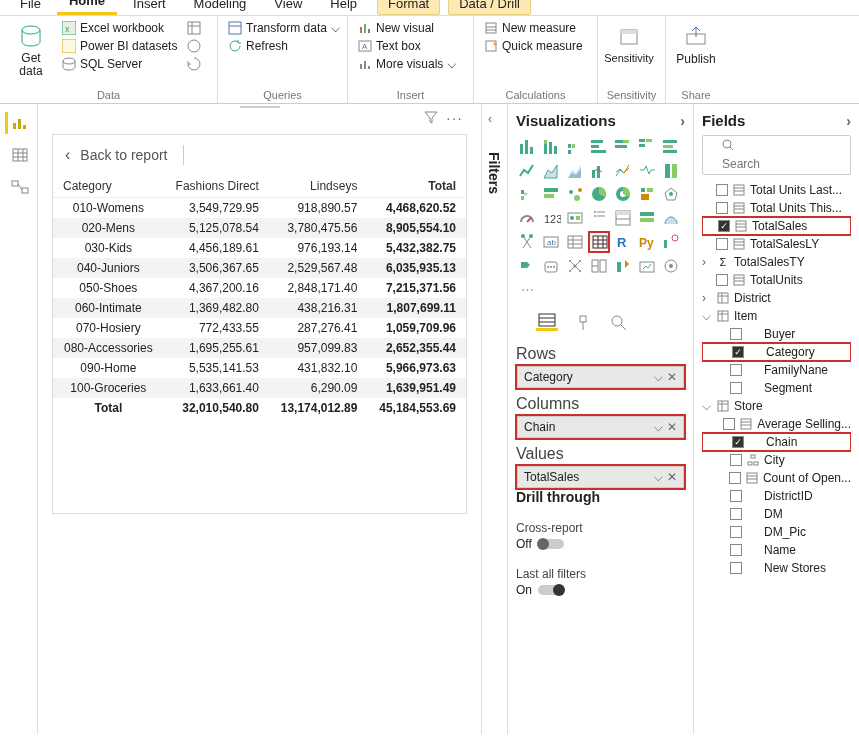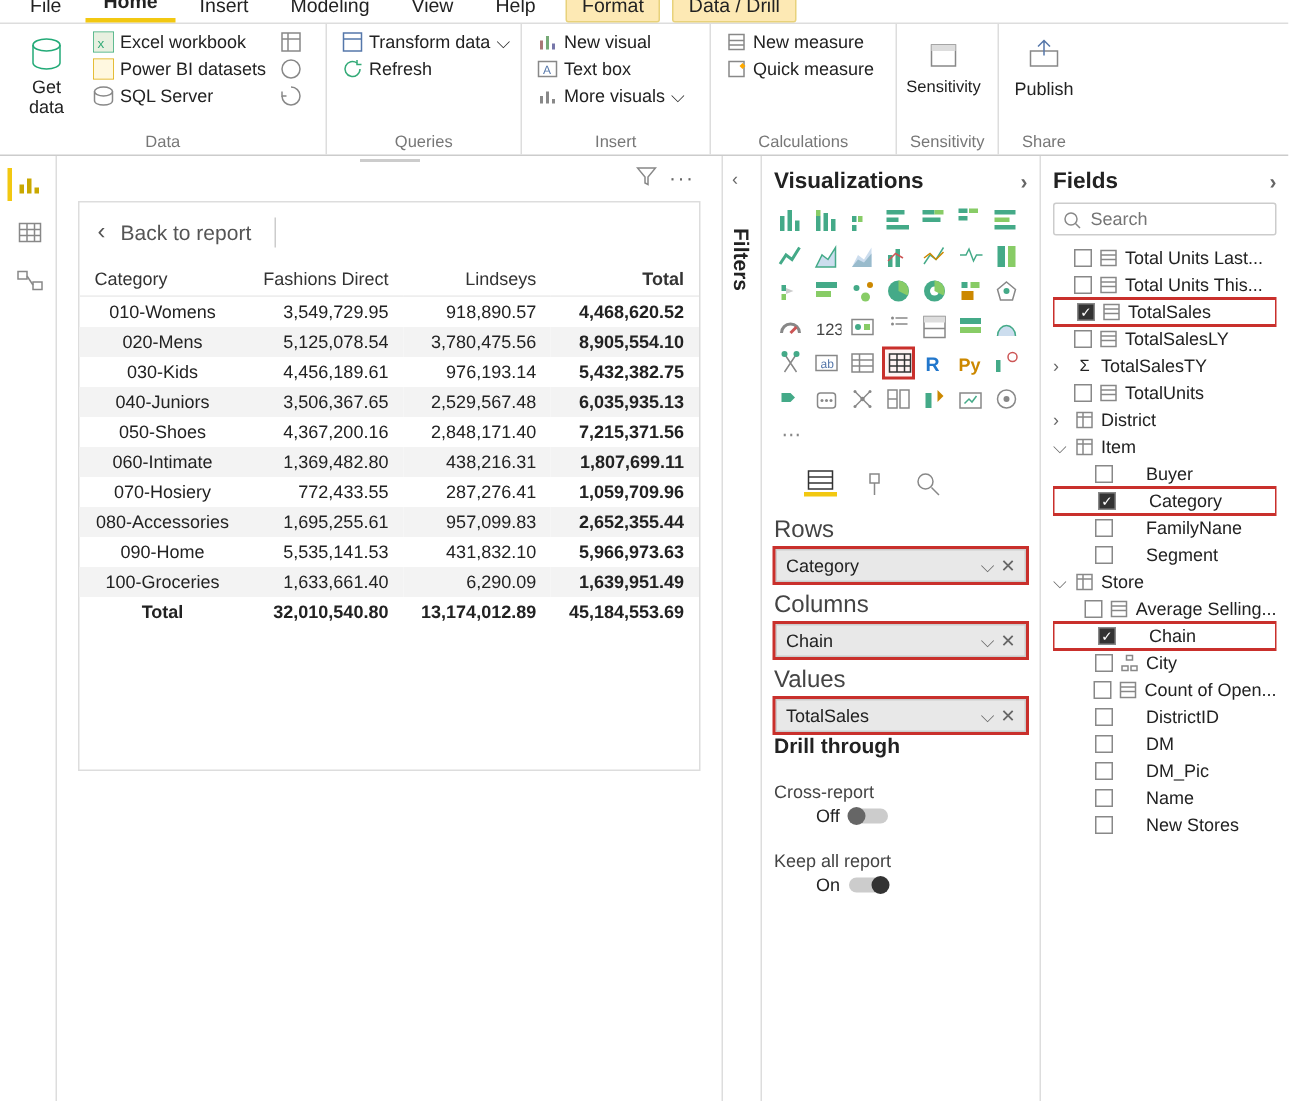--- a/index.html
+++ b/index.html
@@ -64,28 +64,28 @@
 .well-tab.active { border-bottom: 3px solid #F2C811; padding-bottom: 4px; }
 
 .well-label { font-size: 16px; color: #444; margin: 6px 0 2px 0; }
 .well-box { border: 1px solid #aaa; border-style: dashed; padding: 0; }
 .well-box.highlighted { outline: 2px solid #C9302C; outline-offset: -1px; border-style: solid; border-color: #ccc; }
 .well-field { background: #e8e8e8; border: 1px solid #ccc; padding: 3px 6px; display: flex; justify-content: space-between; align-items: center; font-size: 12px; }
 .well-field .controls { color: #666; display: flex; gap: 4px; }
 
 .drill-title { font-weight: 600; font-size: 14px; }
 .drill-row { margin-top: 16px; font-size: 12px; color: #444; }
-.toggle { display: inline-flex; align-items: center; gap: 6px; margin-top: 2px; margin-left: 28px; }
+.toggle { display: inline-flex; align-items: center; gap: 6px; margin-top: 2px; }
 .toggle-track { width: 26px; height: 10px; background: #ccc; border-radius: 6px; position: relative; }
 .toggle-thumb { width: 12px; height: 12px; background: #666; border-radius: 50%; position: absolute; top: -1px; }
 .toggle-off .toggle-thumb { left: -1px; }
 .toggle-on .toggle-thumb { right: -1px; background: #333; }
 
 
-.search-box { border: 1px solid #ccc; border-radius: 2px; padding: 3px 6px; display: flex; align-items: flex-end; gap: 6px; margin-bottom: 6px; }
+.search-box { border: 1px solid #ccc; border-radius: 2px; padding: 3px 19px; display: flex; align-items: flex-start; gap: 6px; margin-bottom: 6px; flex-direction: column; }
 .search-box input { border: none; outline: none; font-size: 12px; width: 100%; }
 
 .field-list { font-size: 12px; overflow: hidden; }
 .field-row { display: flex; align-items: center; gap: 4px; padding: 2px 0; white-space: nowrap; }
 .field-row .cb { width: 12px; height: 12px; border: 1px solid #888; display: inline-flex; align-items: center; justify-content: center; background: #fff; flex-shrink: 0; }
 .field-row .cb.checked { background: #333; color: #fff; font-size: 9px; }
 .field-row.hl { outline: 2px solid #C9302C; outline-offset: -1px; padding: 2px 2px; }
 .field-row .expand { width: 10px; color: #666; flex-shrink: 0; }
 .field-row .ficon { width: 14px; display: inline-flex; justify-content: center; flex-shrink: 0; }
 
@@ -741,21 +741,21 @@
       </div>
 
     <div class="drill-title">Drill through</div>
     <div class="drill-row">Cross-report</div>
     <div class="toggle toggle-off">
         <span>Off</span>
         <span class="toggle-track">
           <span class="toggle-thumb"></span>
         </span>
       </div>
-    <div class="drill-row">Keep all report</div>
+    <div class="drill-row">Last all filters</div>
     <div class="toggle toggle-on">
         <span>On</span>
         <span class="toggle-track">
           <span class="toggle-thumb"></span>
         </span>
       </div>
   </div>
 
   <div class="fields-pane">
     <div class="pane-header">

